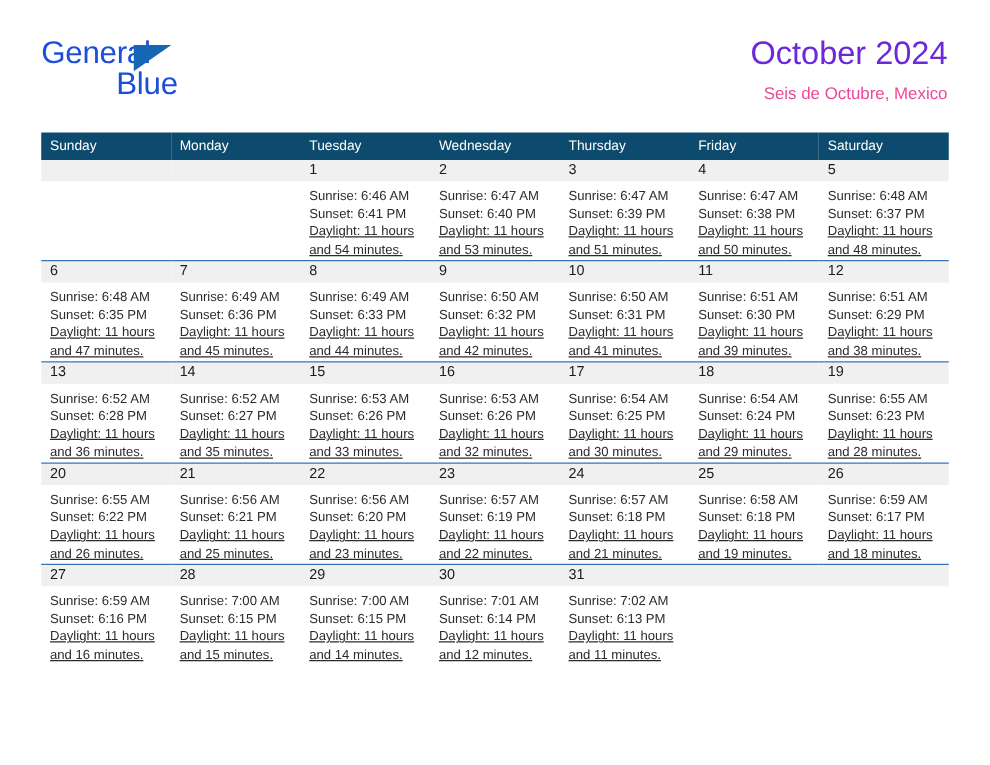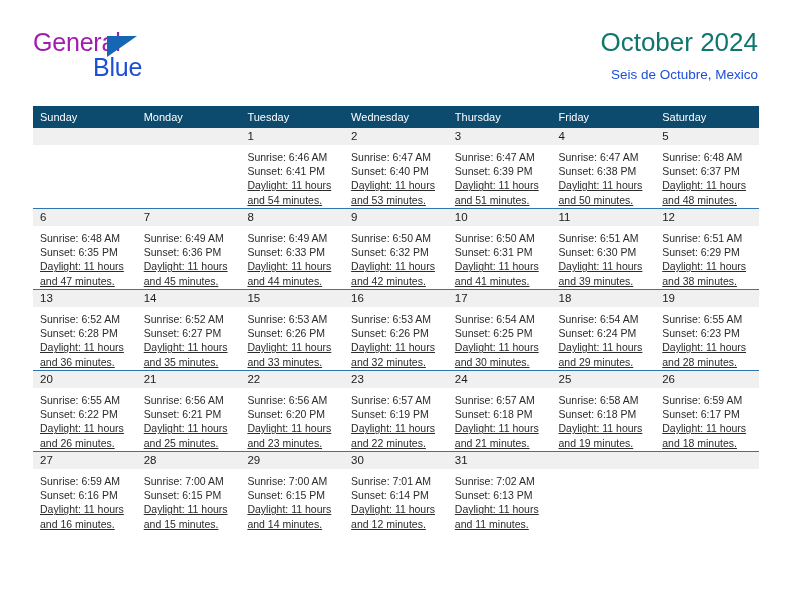--- a/index.html
+++ b/index.html
@@ -34,21 +34,21 @@
     top: 0;
     width: 240px;
     height: 58px;
   }
   .logo-general {
     position: absolute;
     left: 0;
     top: 0;
     font-size: 25px;
     letter-spacing: -0.2px;
-    color: #a21caf;
+    color: #1d4ed8;
     font-family: "Liberation Sans", sans-serif;
   }
   .logo-triangle {
     position: absolute;
     left: 74px;
     top: 8px;
     width: 0;
     height: 0;
     border-left: 30px solid #1567b5;
     border-bottom: 21px solid transparent;
@@ -63,28 +63,28 @@
     font-family: "Liberation Sans", sans-serif;
   }
   .title-block {
     position: absolute;
     right: 0;
     top: 0;
     text-align: right;
   }
   .cal-title {
     font-size: 26px;
-    color: #0f766e;
+    color: #6d28d9;
     line-height: 1.15;
     white-space: nowrap;
   }
   .cal-subtitle {
     margin-top: 9px;
     font-size: 13.5px;
-    color: #1d4ed8;
+    color: #ec4899;
     white-space: nowrap;
   }
 
   
   .calendar {
     position: absolute;
     left: 33px;
     top: 106px;
     width: 726px;
     border-collapse: collapse;

